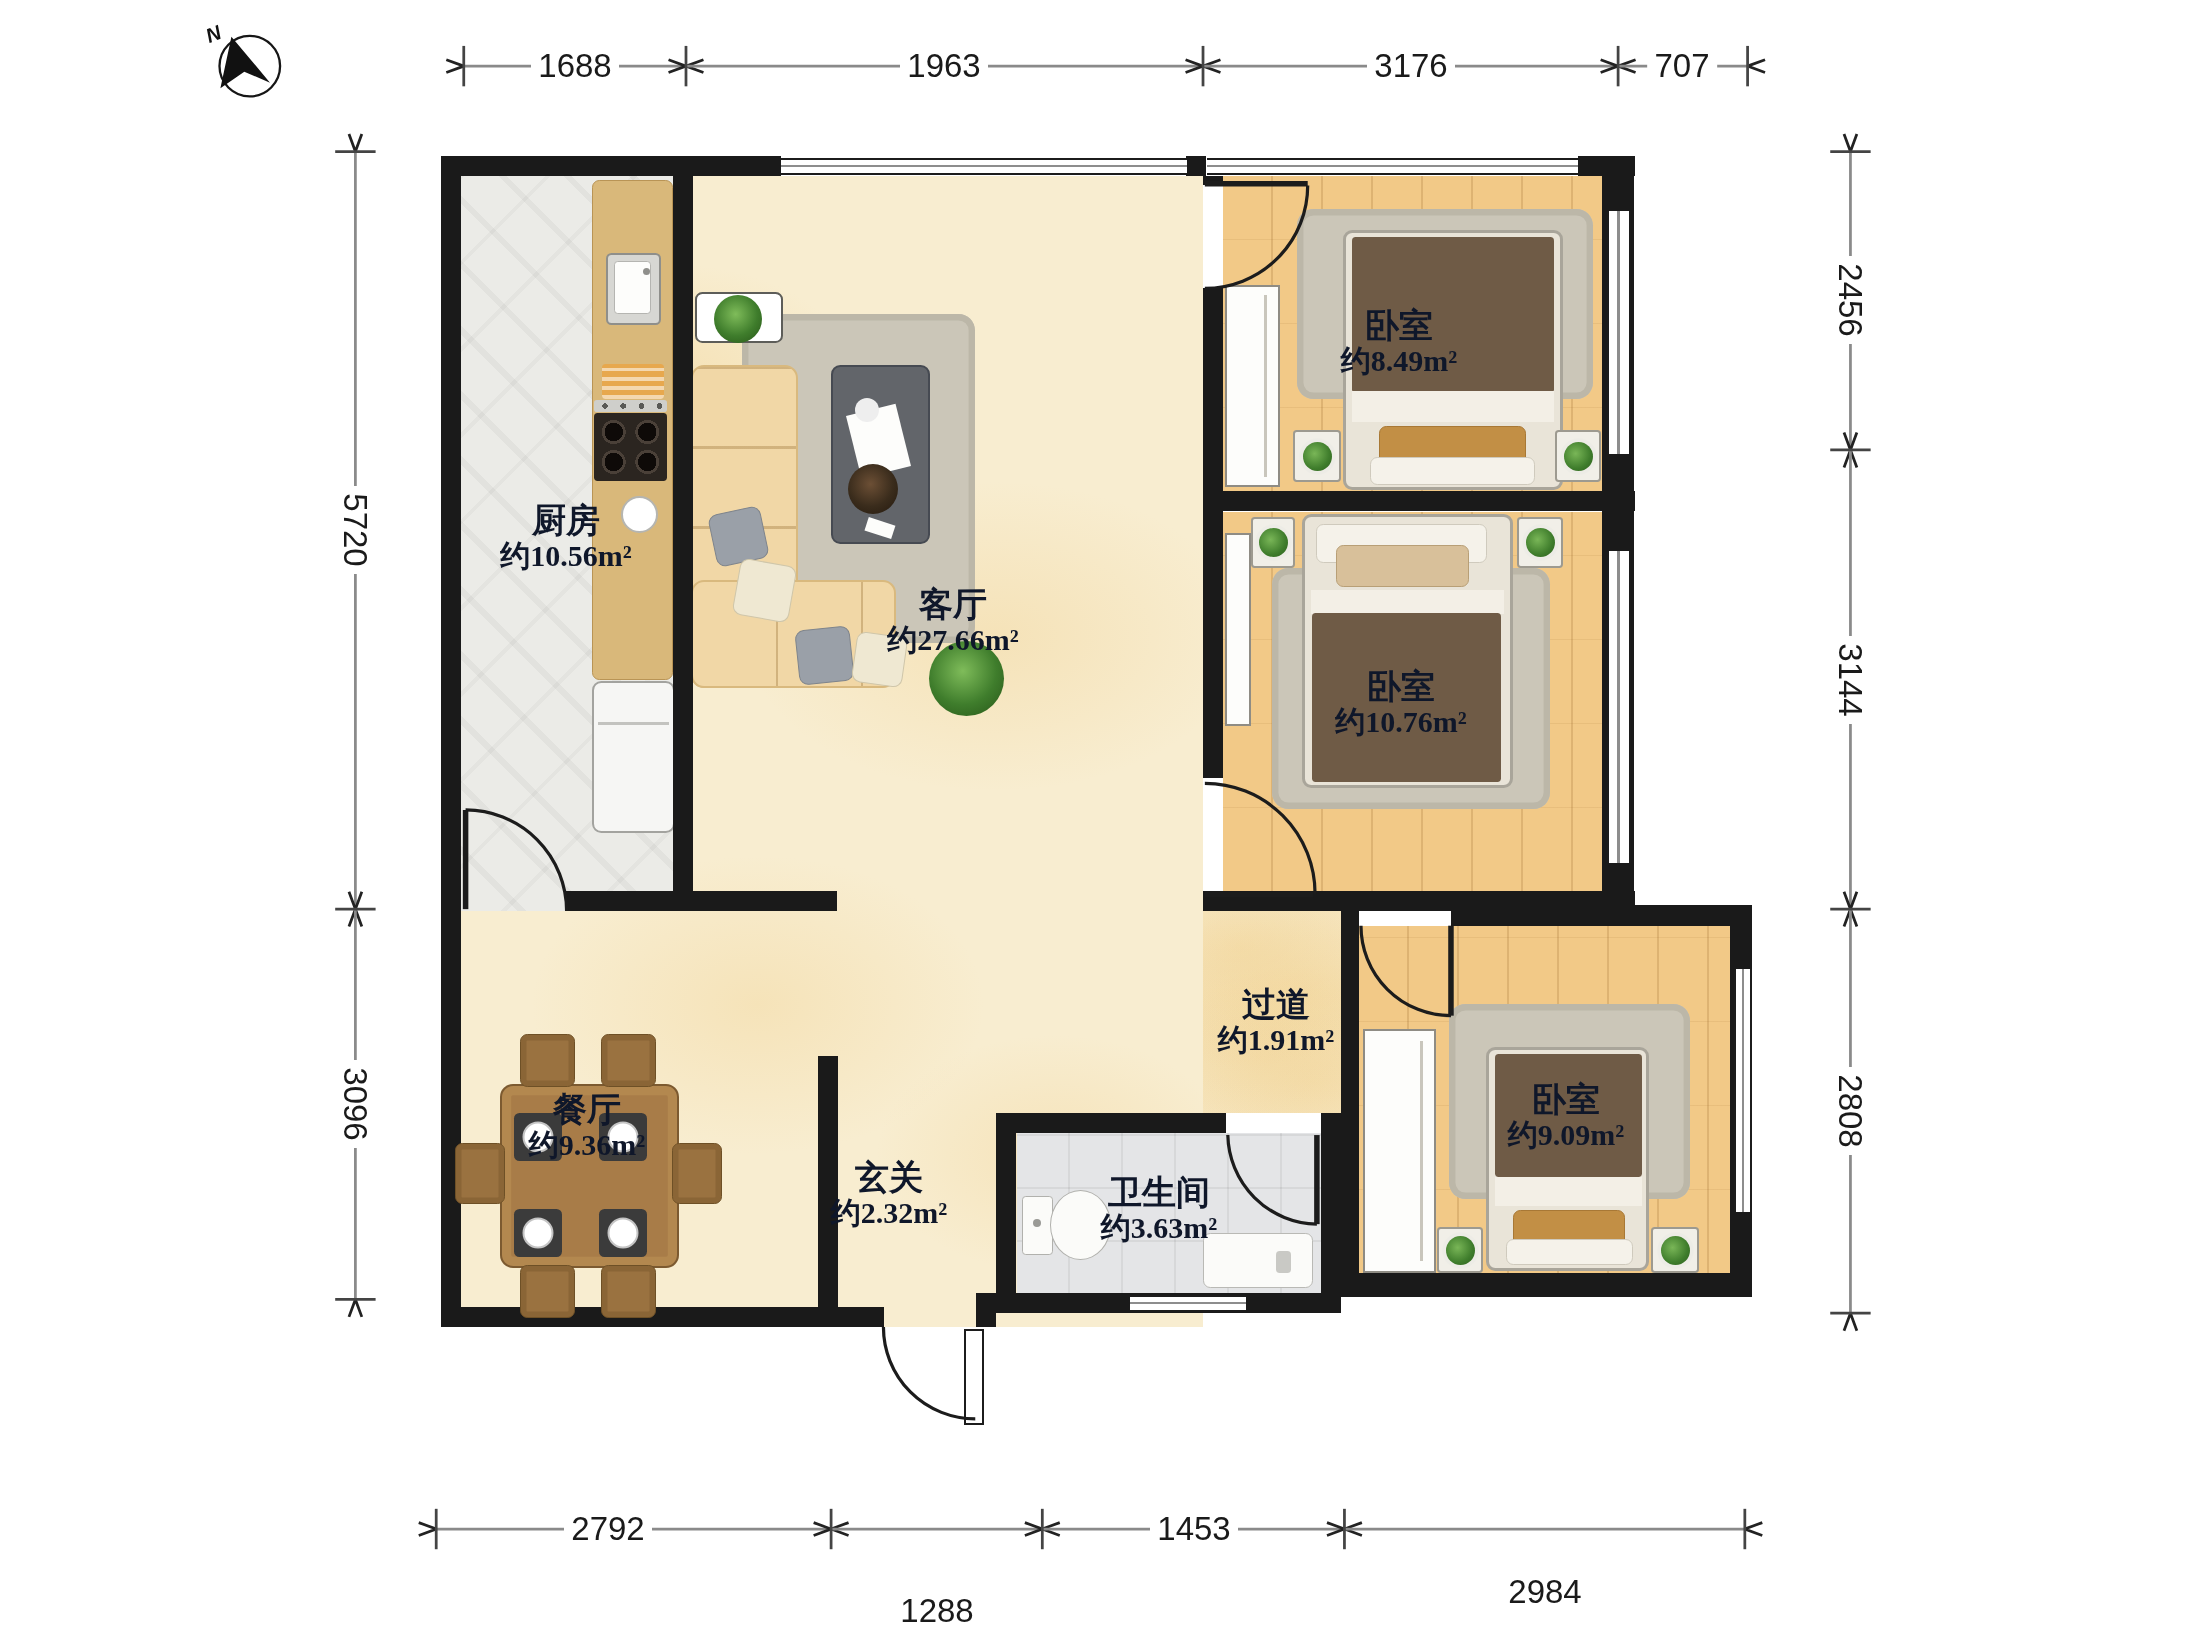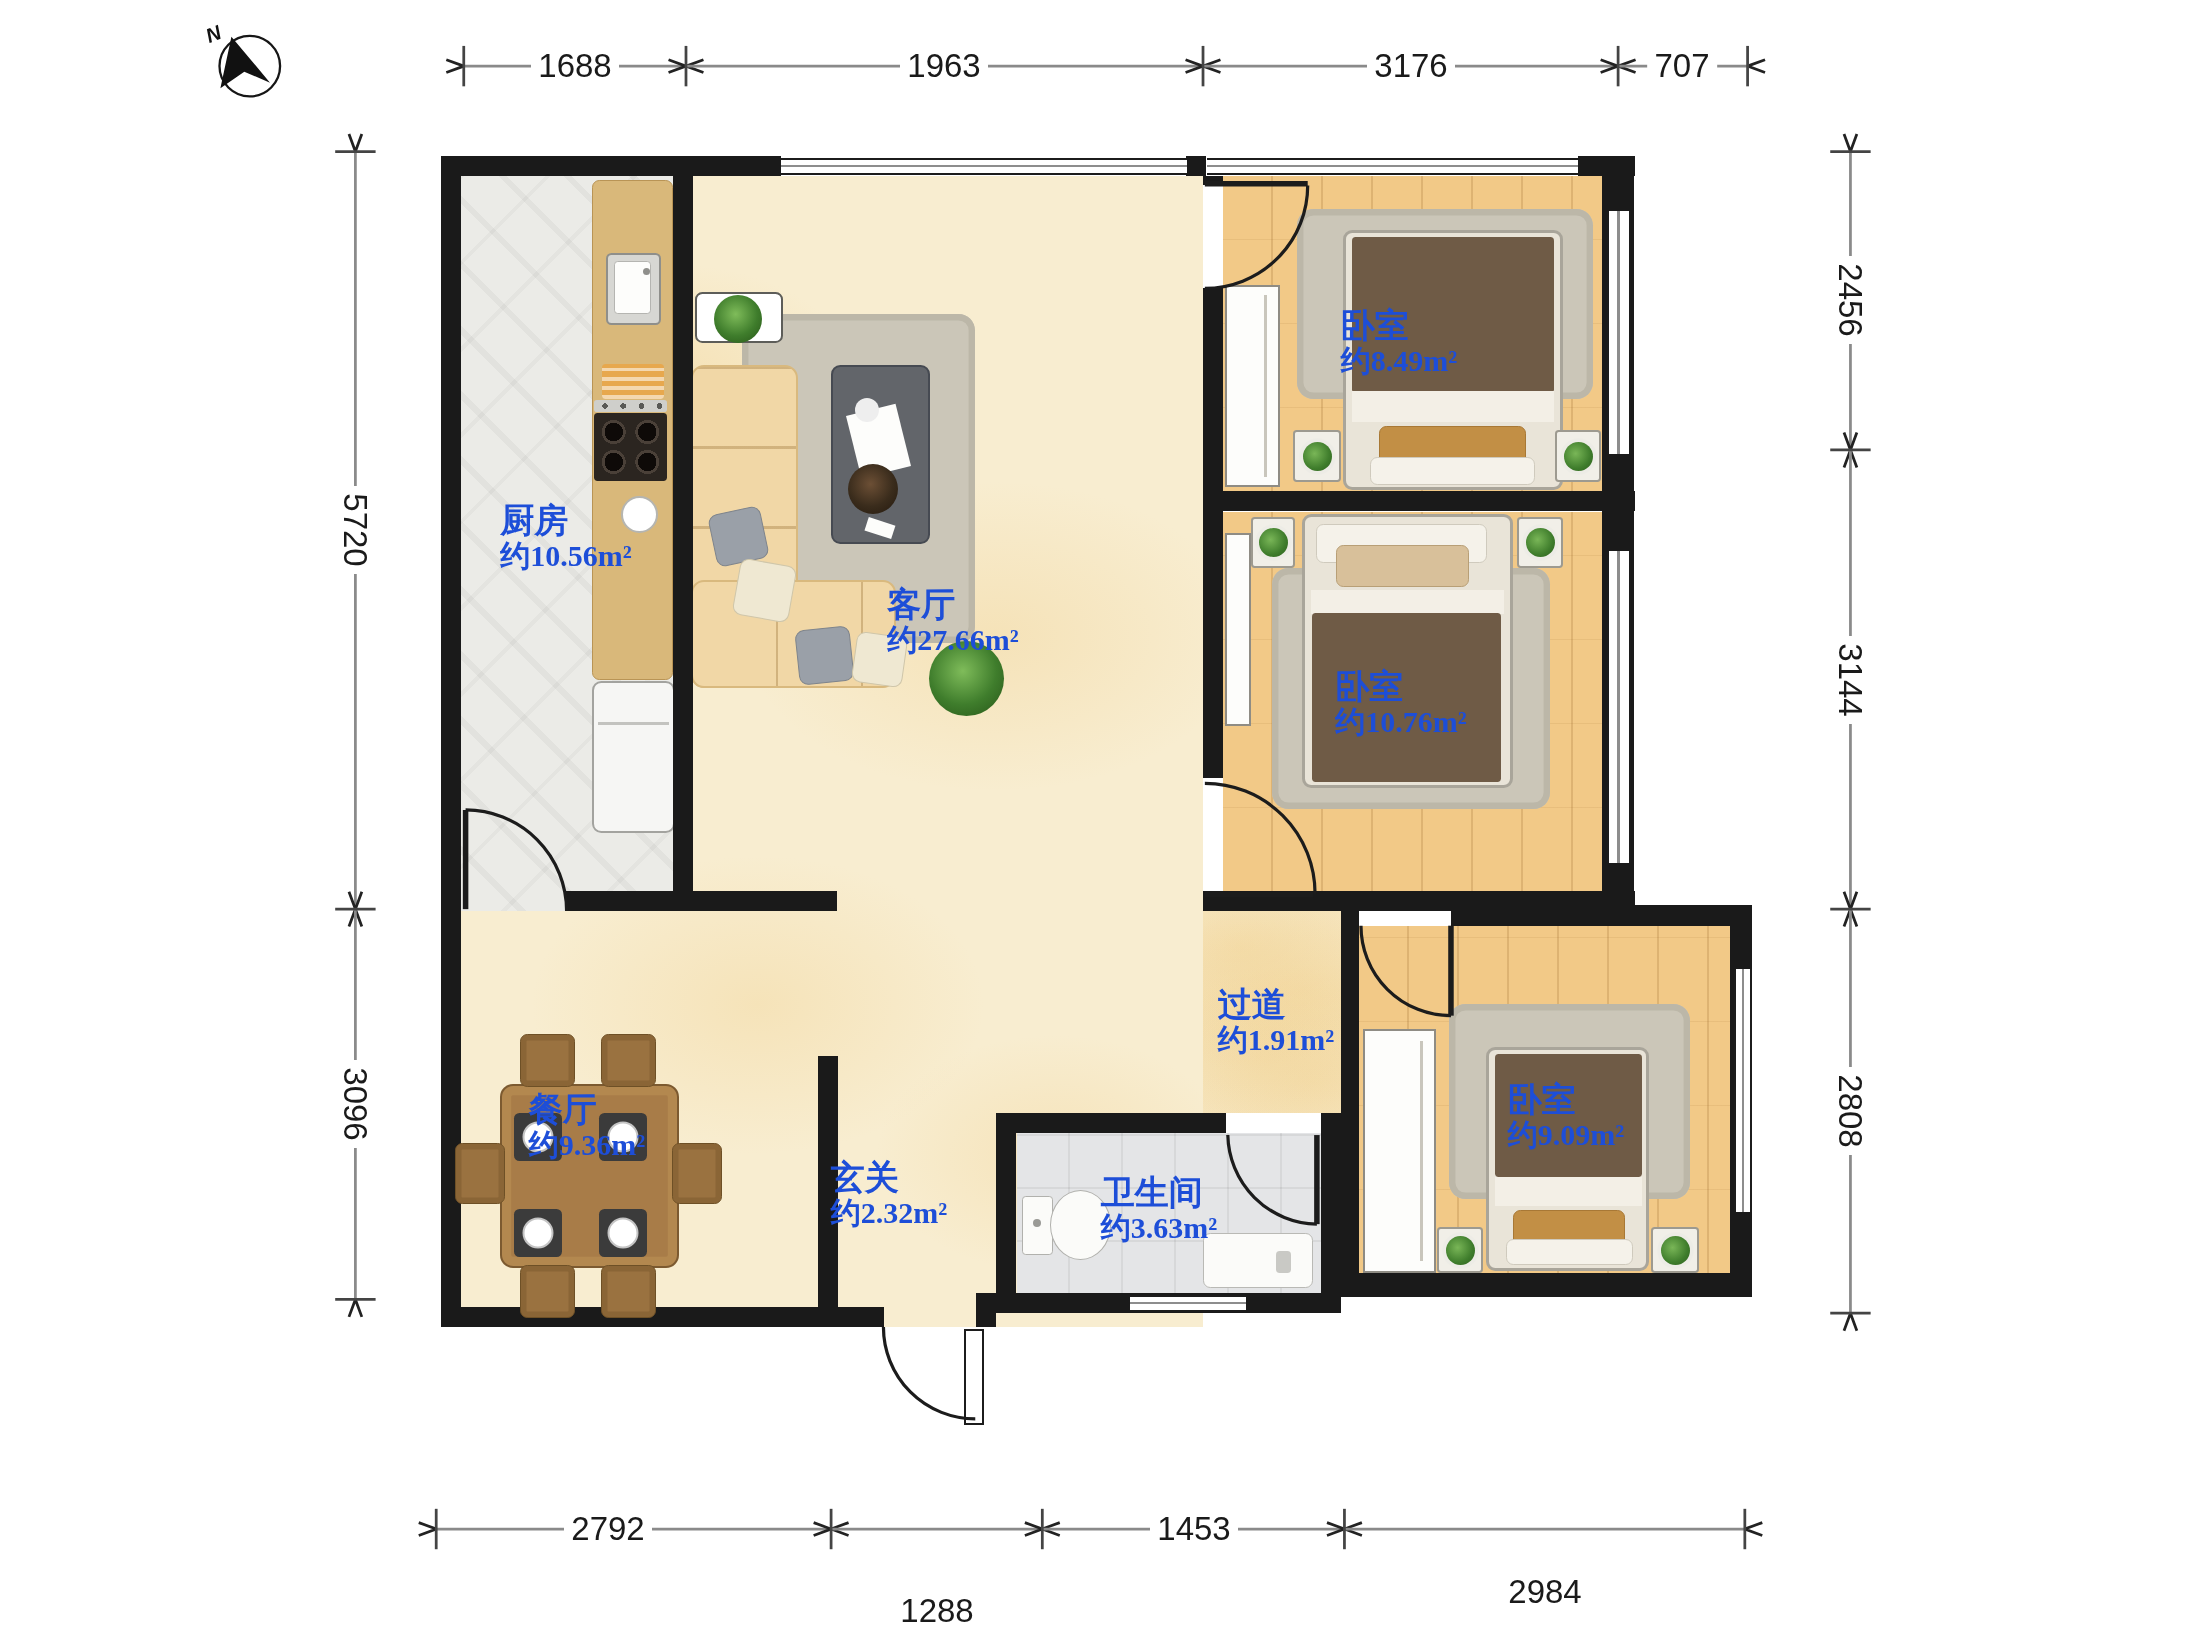--- a/index.html
+++ b/index.html
@@ -42,21 +42,21 @@
   .bigplant{border-radius:50%;background:radial-gradient(circle at 45% 40%, #7fbc5a, #3f7d2c 55%, #265417);z-index:3}
   .ward{background:#fdfdfb;border:2.8px solid #8f8c84}
   .ward .seam{position:absolute;top:4%;bottom:4%;right:11px;width:2.8px;background:#c9c6bc}
   .sofa{background:var(--sofa);border:2.8px solid #d9b97e;border-radius:13px}
   .tpill{position:absolute;z-index:3;border-radius:9.2px}
   .ctable{background:rgba(80,84,92,.85);border:2.8px solid #464a52;border-radius:9.2px}
   .chair{position:absolute;z-index:5;background:#9a7240;border:1.8px solid #6e5026;border-radius:7.3px;box-shadow:inset 0 0 0 5.5px #8a6536}
   .dtable{background:var(--table);border:2.8px solid #7c5a30;border-radius:13px;box-shadow:inset 0 0 0 9.2px #b3884f}
   .mat{position:absolute;z-index:5;background:#3b3b3b;border-radius:5.5px}
   .plate{position:absolute;left:50%;top:50%;width:31px;height:31px;transform:translate(-50%,-50%);background:#fff;border:2.8px solid #c4c4c4;border-radius:50%}
-  .label{position:absolute;z-index:7;text-align:left;color:#1d4ed8;line-height:1.12;transform:translate(-50%,-50%);white-space:nowrap}
+  .label{position:absolute;z-index:7;text-align:center;color:#0f172a;line-height:1.12;transform:translate(-50%,-50%);white-space:nowrap}
   .label .nm{font-size:34px;font-weight:bold}
   .label .ar{font-size:30px;font-weight:600;font-family:"Liberation Serif","DejaVu Serif",serif}
   .dim{position:absolute;z-index:8;font-size:33px;color:var(--dimc);background:#fff;padding:0 7.3px;transform:translate(-50%,-50%);white-space:nowrap}
   .dim-v{transform:translate(-50%,-50%) rotate(90deg)}
   .svgov{position:absolute;left:0;top:0;z-index:6}
   .disclaimer{position:absolute;z-index:9;left:32px;top:1609px;font-size:27px;font-weight:bold;color:var(--disc)}
 </style>
 </head>
 <body>
 

